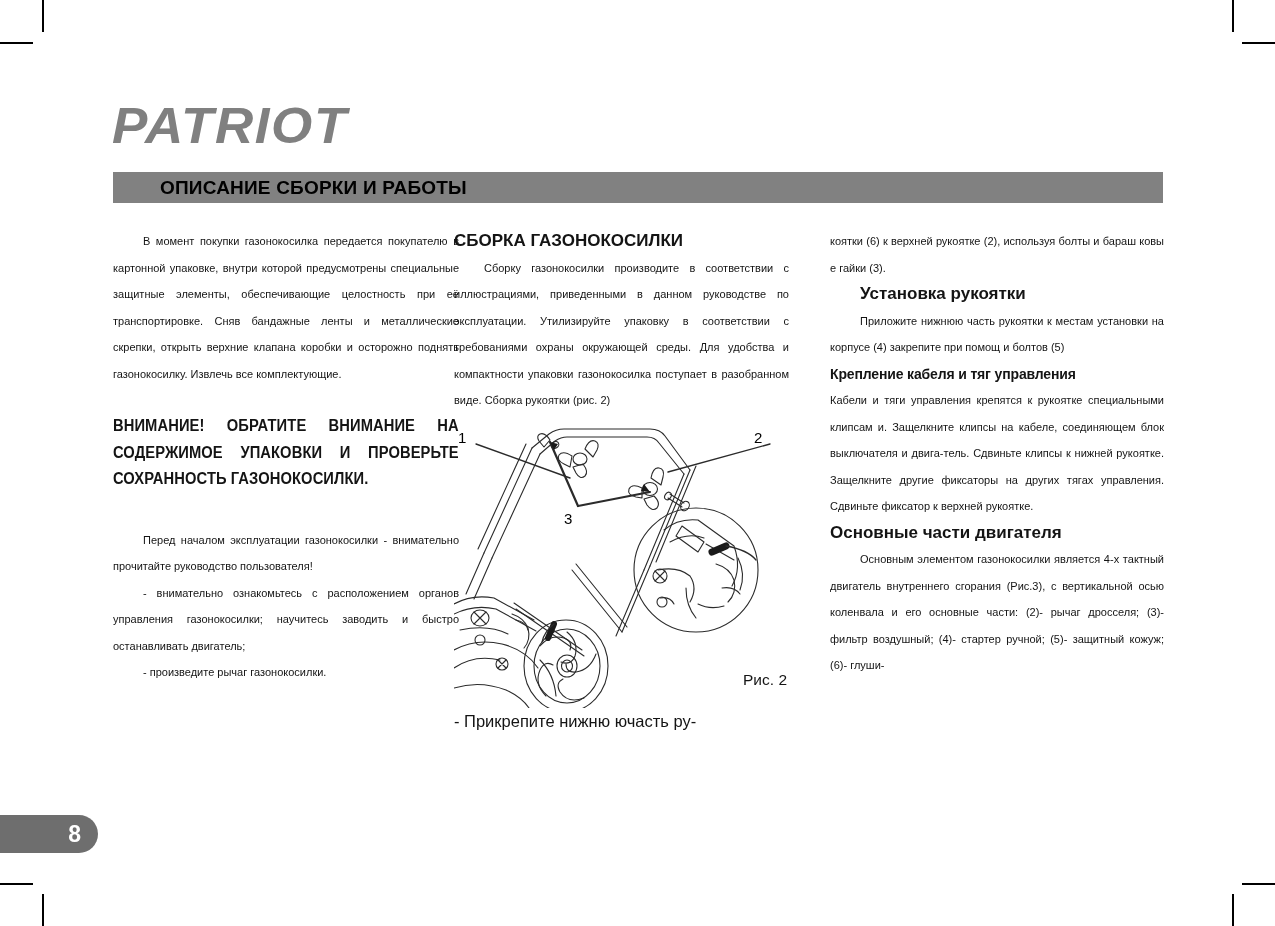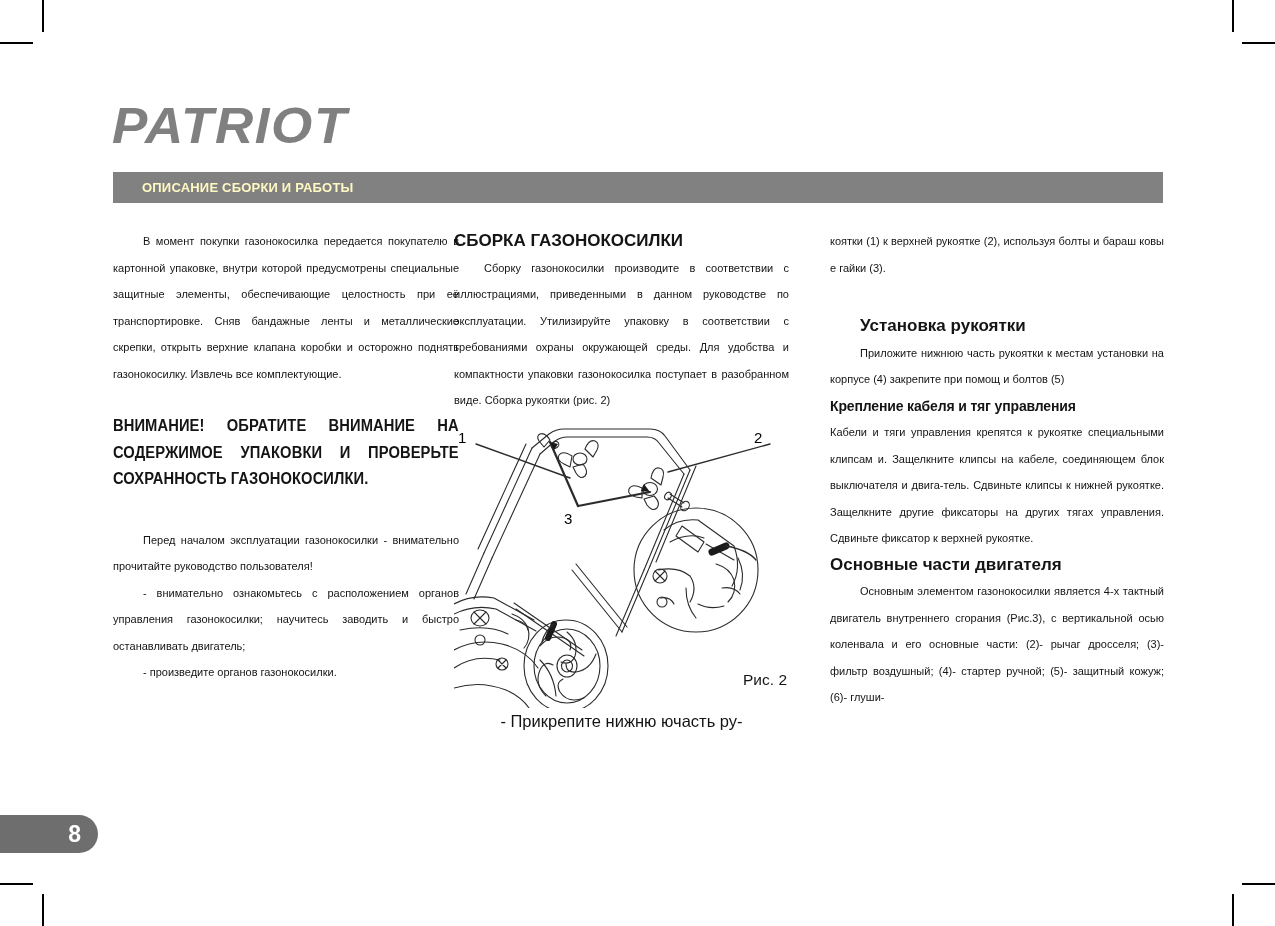--- a/index.html
+++ b/index.html
@@ -50,26 +50,26 @@
   #section-bar {
     position: absolute;
     left: 113px;
     top: 172px;
     width: 1050px;
     height: 31px;
     background: #818181;
   }
   #section-bar-title {
     position: absolute;
-    left: 29px;
+    left: 47px;
     top: 4px;
-    font-size: 13px;
+    font-size: 19px;
     line-height: 23px;
     font-weight: 700;
-    color: #fef9c3;
+    color: #000000;
     letter-spacing: 0.2px;
     white-space: nowrap;
   }
 
   
   .col {
     position: absolute;
     top: 228px;
   }
   #col1 { left: 113px; width: 346px; }
@@ -99,21 +99,21 @@
   }
 
   .h-sub {
     font-size: 17px;
     line-height: 26.5px;
     font-weight: 700;
     margin: 0;
     text-align: left;
     white-space: nowrap;
   }
-  .h-sub.center-ind { text-indent: 30px; margin-top: 32px; }
+  .h-sub.center-ind { text-indent: 30px; }
   .h-sub.tight { font-size: 14px; letter-spacing: -0.15px; }
 
   .gap-sm { height: 26px; }
   .gap-md { height: 34px; }
 
   
   #figure {
     position: relative;
     width: 335px;
     height: 290px;
@@ -133,21 +133,21 @@
     position: absolute;
     right: 2px;
     top: 253px;
     font-size: 15.5px;
     line-height: 18px;
   }
   #fig-follow {
     font-size: 16.5px;
     line-height: 26.5px;
     margin: 0;
-    text-align: center;
+    text-align: left;
   }
 
   
   #page-tab {
     position: absolute;
     left: -24px;
     top: 815px;
     width: 122px;
     height: 38px;
     background: #6e6e6e;
@@ -186,21 +186,21 @@
     <div id="section-bar-title">ОПИСАНИЕ СБОРКИ И РАБОТЫ</div>
   </div>
 
   <div class="col" id="col1">
     <p class="p indent">В момент покупки газонокосилка передается покупателю в картонной упаковке, внутри которой предусмотрены специальные защитные элементы, обеспечивающие целостность при её транспортировке. Сняв бандажные ленты и металлические скрепки, открыть верхние клапана коробки и осторожно поднять газонокосилку. Извлечь все комплектующие.</p>
     <div class="gap-sm"></div>
     <p class="warn">ВНИМАНИЕ! ОБРАТИТЕ ВНИМАНИЕ НА СОДЕРЖИМОЕ УПАКОВКИ И ПРОВЕРЬТЕ СОХРАННОСТЬ ГАЗОНОКОСИЛКИ.</p>
     <div class="gap-md"></div>
     <p class="p indent">Перед началом эксплуатации газонокосилки - внимательно прочитайте руководство пользователя!</p>
     <p class="p indent">- внимательно ознакомьтесь с расположением органов управления газонокосилки; научитесь заводить и быстро останавливать двигатель;</p>
-    <p class="p indent">- произведите органов газонокосилки.</p>
+    <p class="p indent">- произведите рычаг газонокосилки.</p>
   </div>
 
   <div class="col" id="col2">
     <p class="h-sub">СБОРКА ГАЗОНОКОСИЛКИ</p>
     <p class="p indent">Сборку газонокосилки производите в соответствии с иллюстрациями, приведенными в данном руководстве по эксплуатации. Утилизируйте упаковку в соответствии с требованиями охраны окружающей среды. Для удобства и компактности упаковки газонокосилка поступает в разобранном виде. Сборка рукоятки (рис. 2)</p>
 
     <div id="figure">
       <svg width="335" height="290" viewBox="0 0 335 290">
         <g fill="none" stroke="#2b2b2b" stroke-width="1.1" stroke-linecap="round" stroke-linejoin="round">
 
@@ -304,21 +304,21 @@
       <div class="fig-num" id="fig-label-1">1</div>
       <div class="fig-num" id="fig-label-2">2</div>
       <div class="fig-num" id="fig-label-3">3</div>
       <div id="fig-caption">Рис. 2</div>
     </div>
 
     <p id="fig-follow">- Прикрепите нижню ючасть ру-</p>
   </div>
 
   <div class="col" id="col3">
-    <p class="p noindent">коятки (1) к верхней рукоятке (2), используя болты и бараш ковы е гайки (3).</p>
+    <p class="p noindent">коятки (6) к верхней рукоятке (2), используя болты и бараш ковы е гайки (3).</p>
     <p class="h-sub center-ind">Установка рукоятки</p>
     <p class="p indent">Приложите нижнюю часть рукоятки к местам установки на корпусе (4) закрепите при помощ и болтов (5)</p>
     <p class="h-sub tight">Крепление кабеля и тяг управления</p>
     <p class="p noindent">Кабели и тяги управления крепятся к рукоятке специальными клипсам и. Защелкните клипсы на кабеле, соединяющем блок выключателя и двига-тель. Сдвиньте клипсы к нижней рукоятке. Защелкните другие фиксаторы на других тягах управления. Сдвиньте фиксатор к верхней рукоятке.</p>
     <p class="h-sub">Основные части двигателя</p>
     <p class="p indent">Основным элементом газонокосилки является 4-х тактный двигатель внутреннего сгорания (Рис.3), с вертикальной осью коленвала и его основные части: (2)- рычаг дросселя; (3)- фильтр воздушный; (4)- стартер ручной; (5)- защитный кожуж; (6)- глуши-</p>
   </div>
 
   <div id="page-tab">
     <div id="page-number">8</div>

